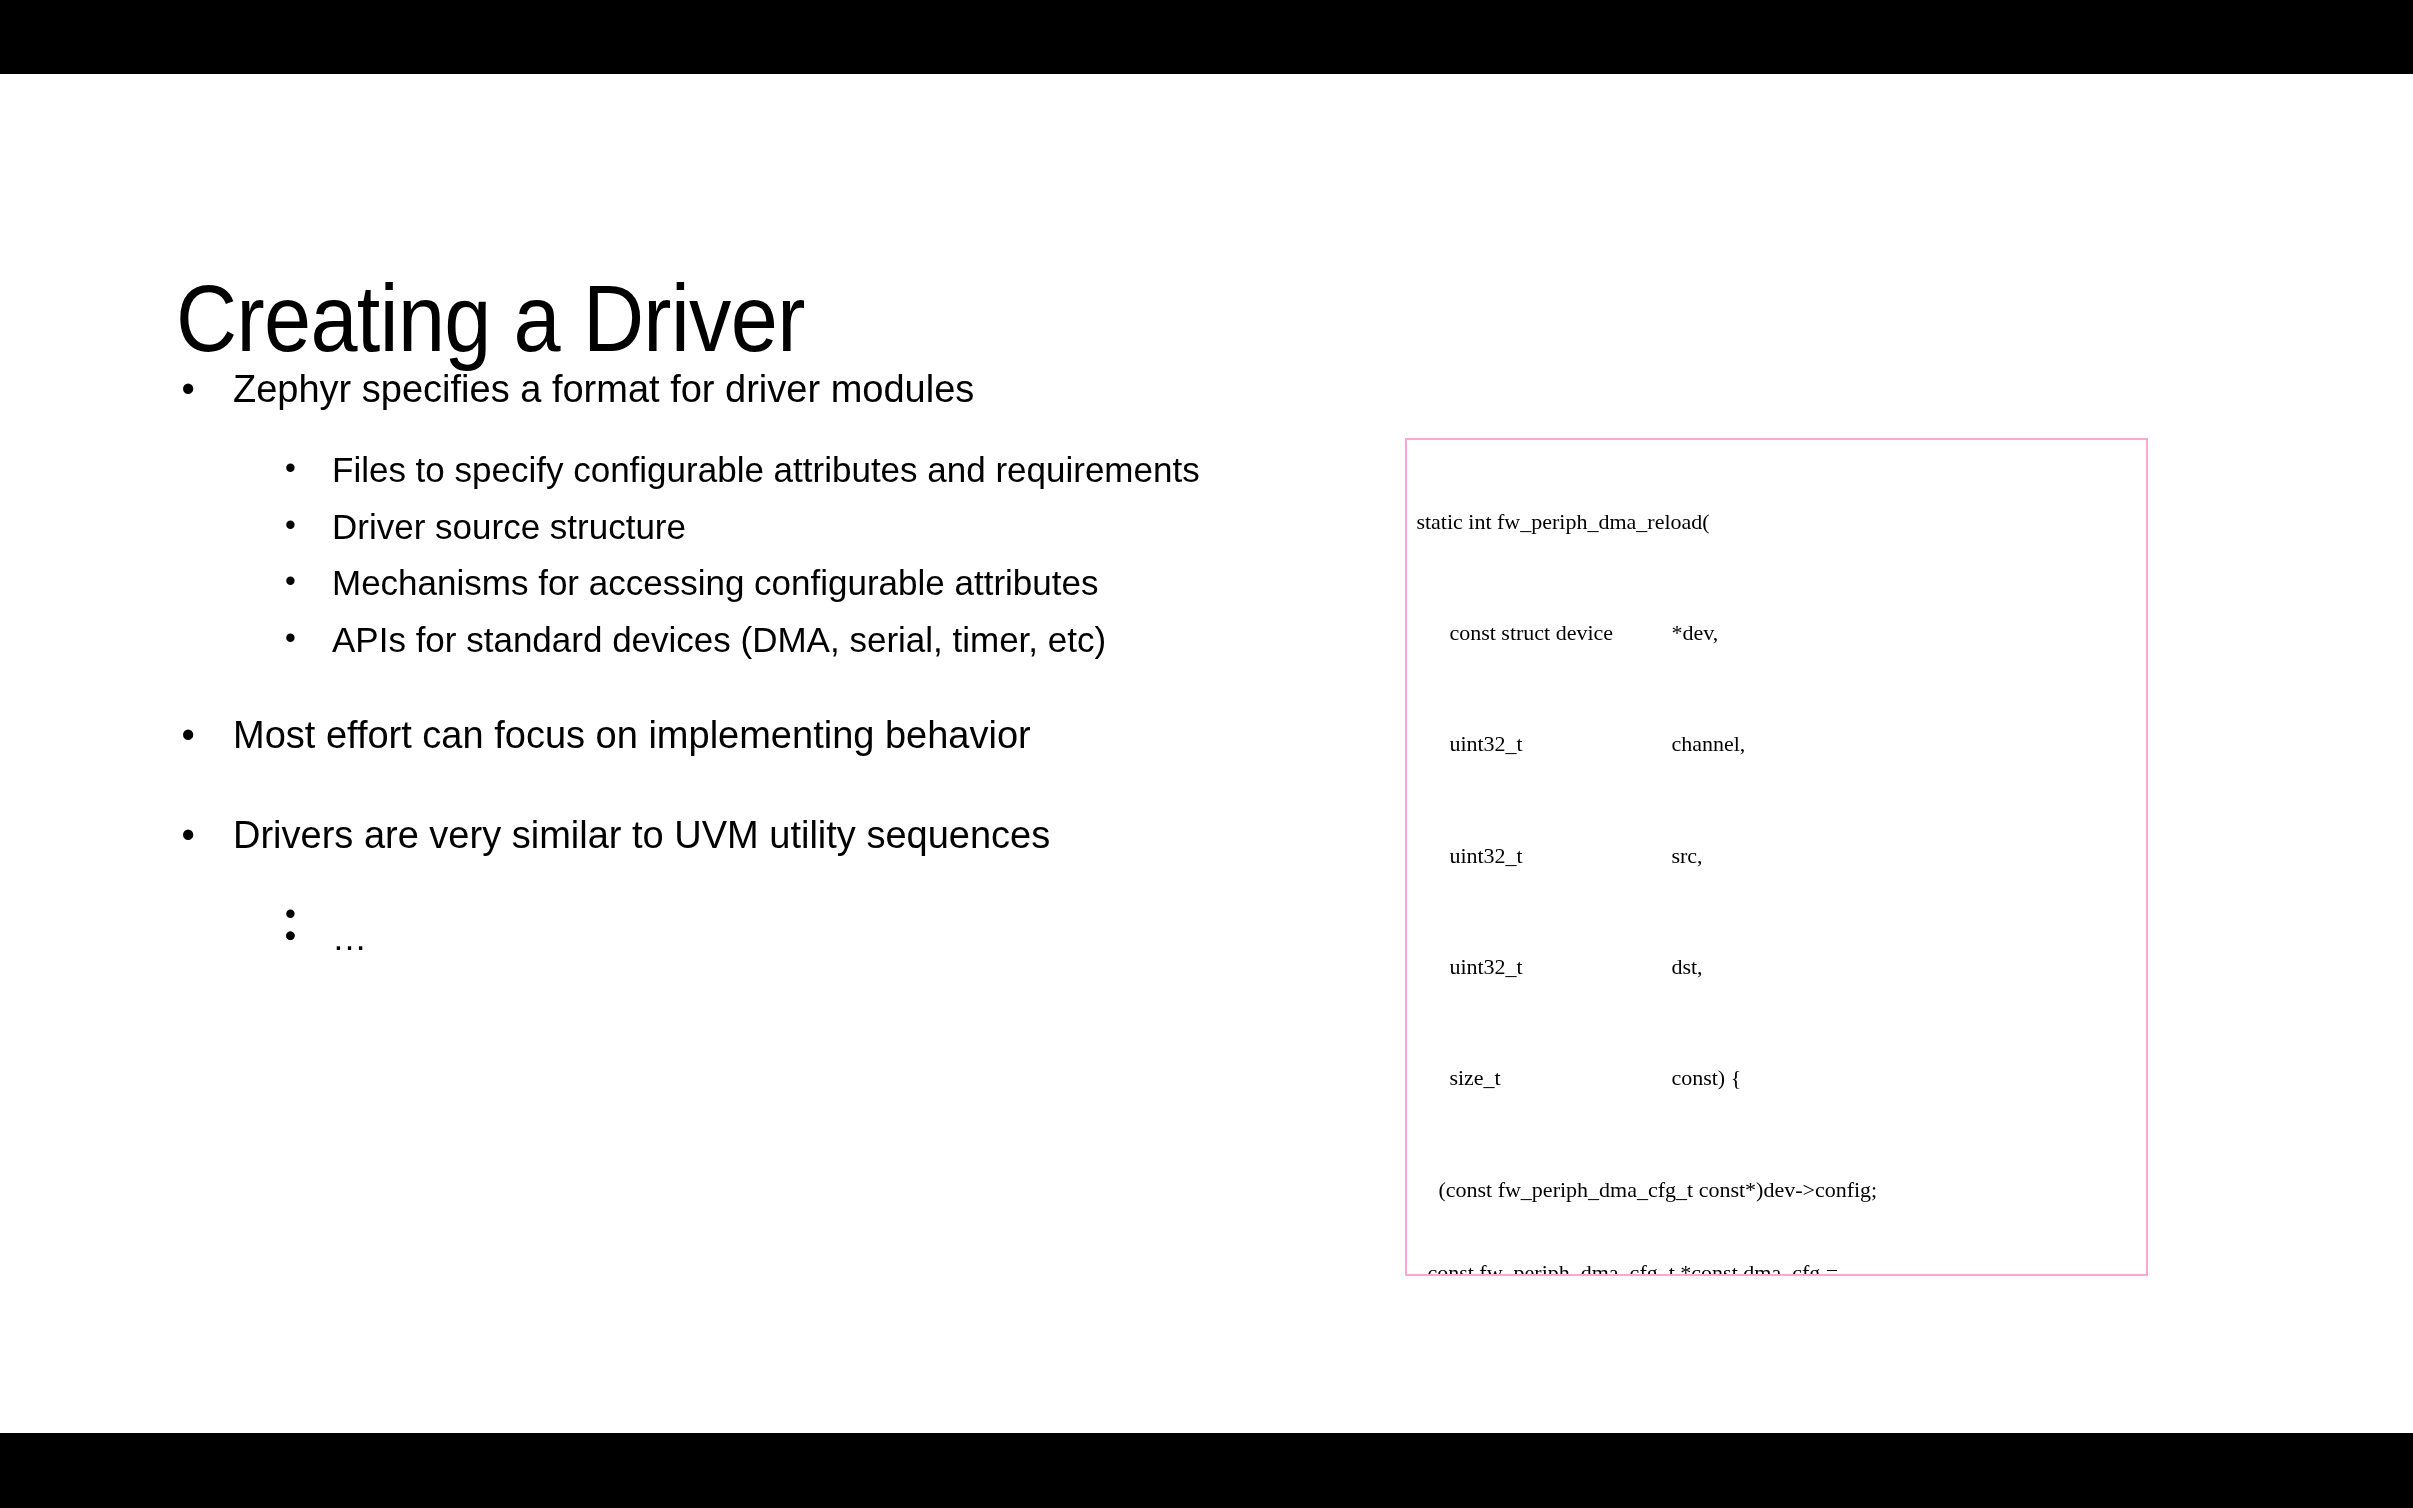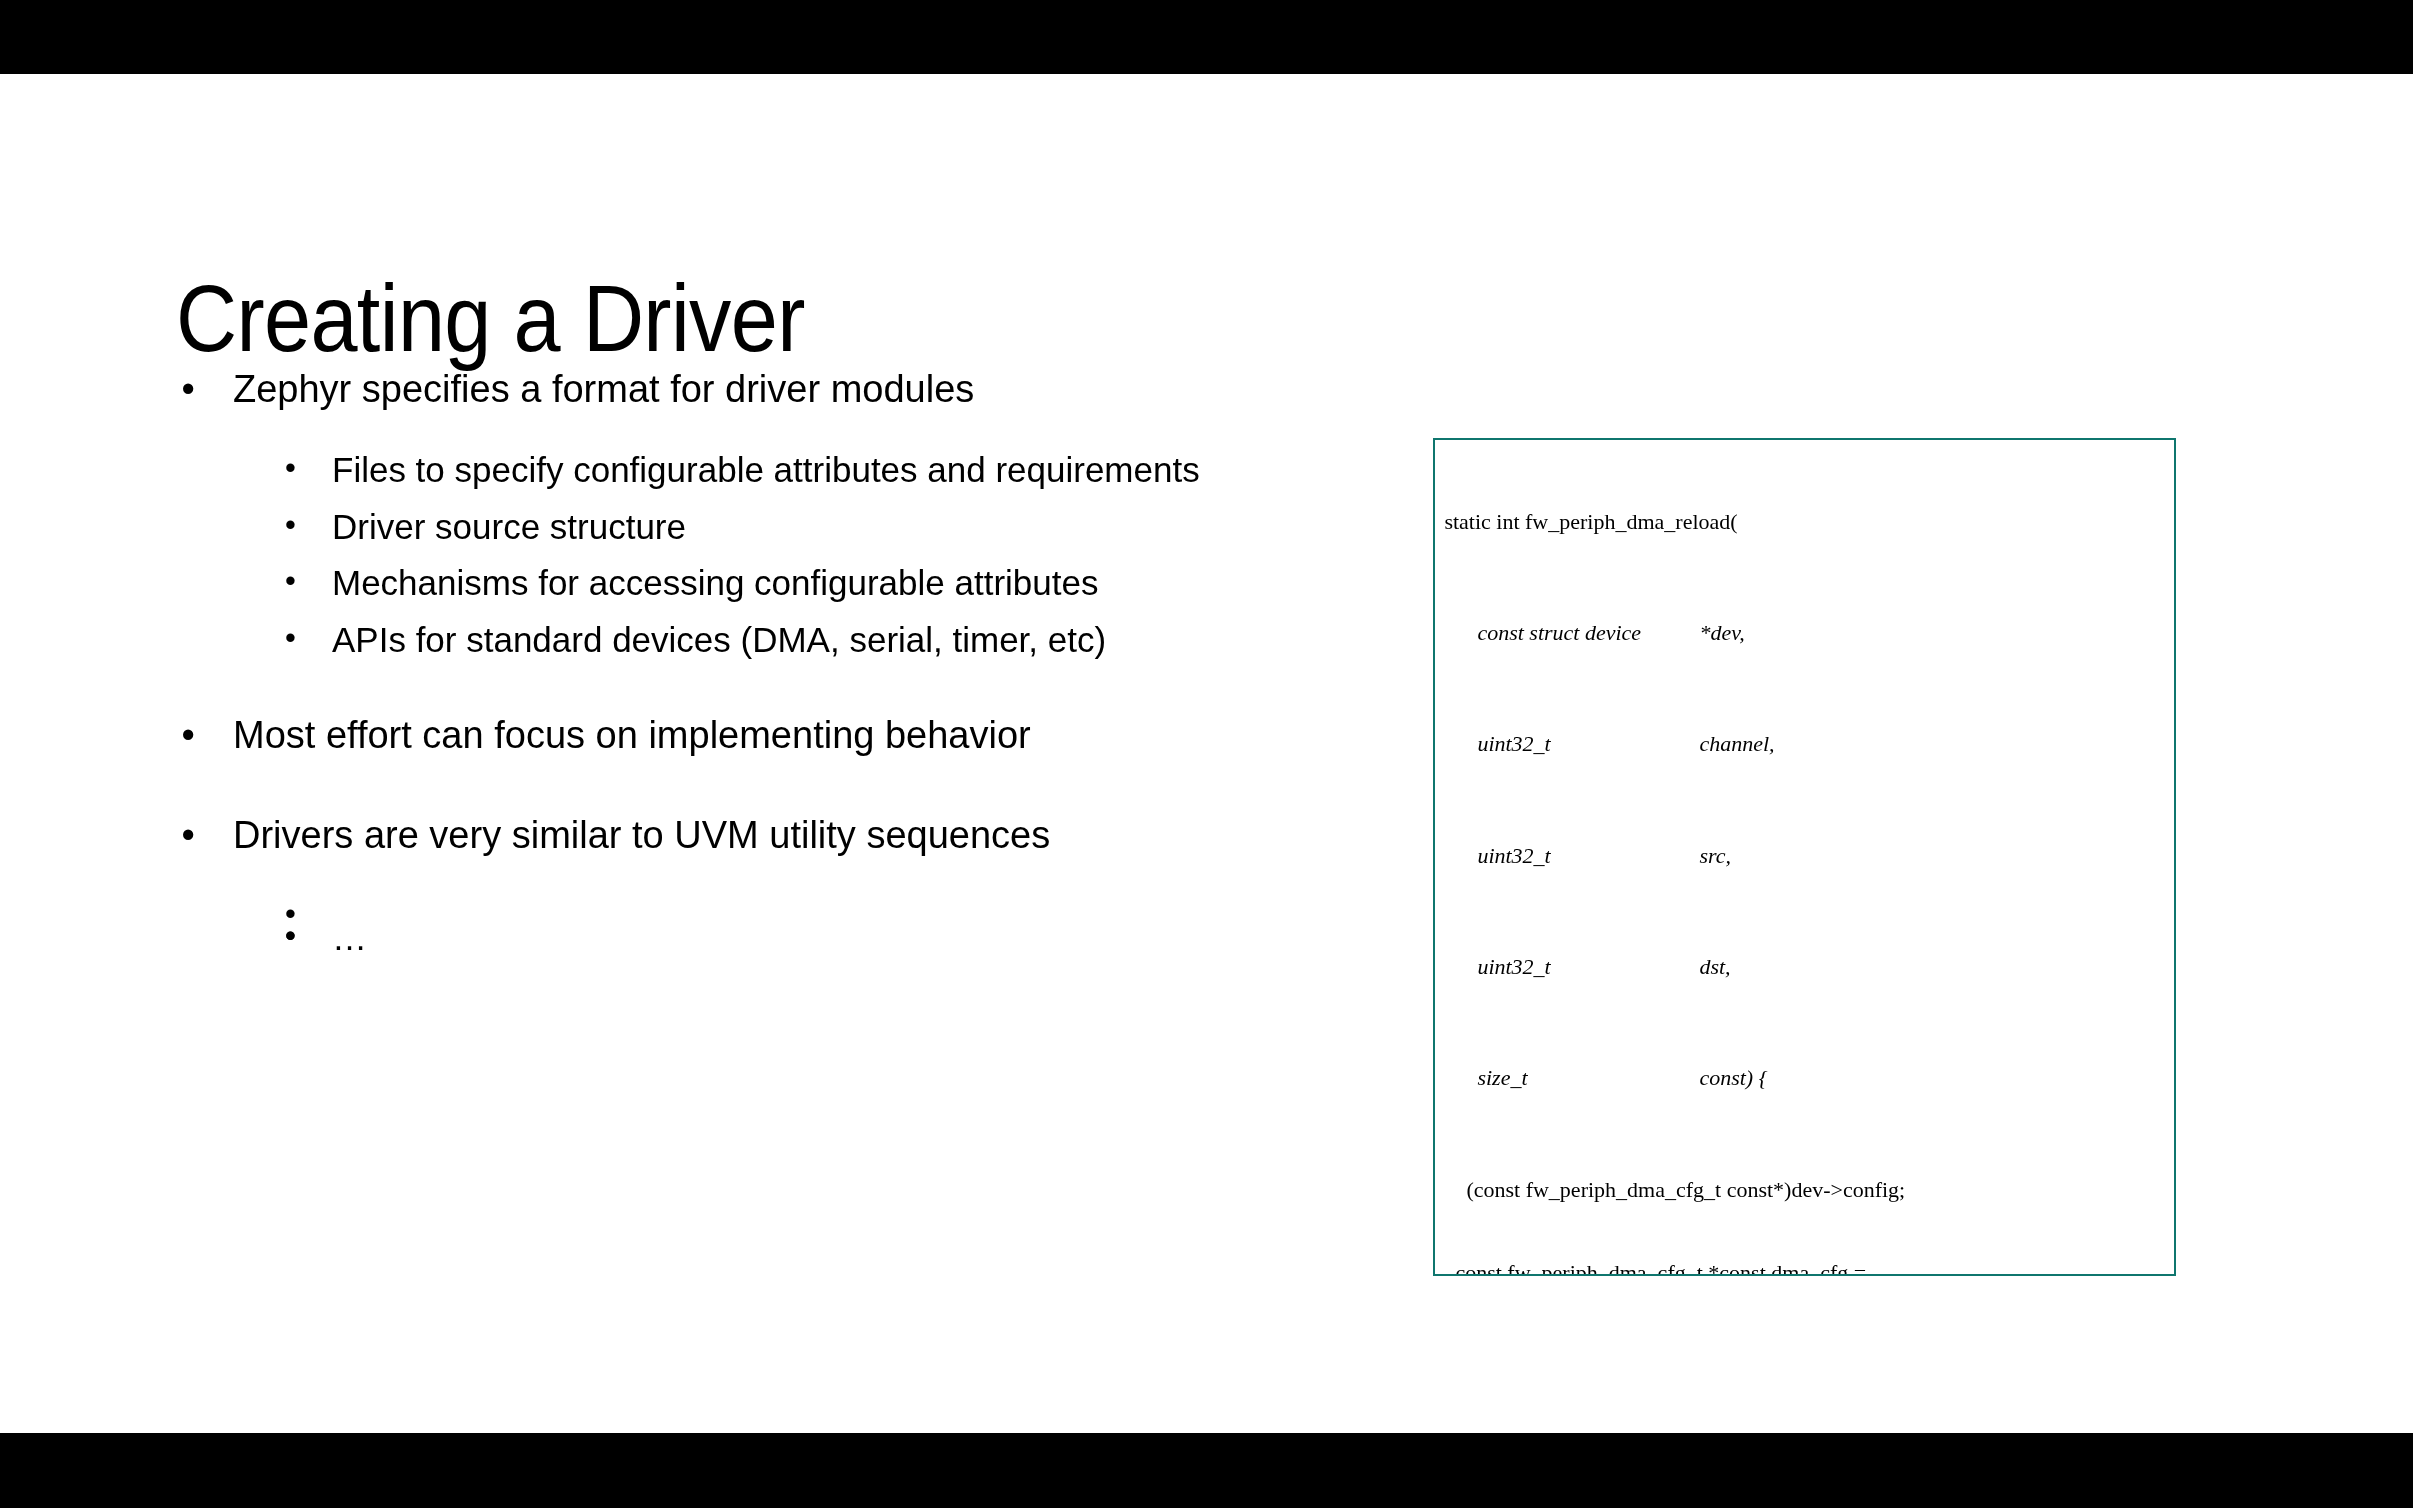--- a/index.html
+++ b/index.html
@@ -109,39 +109,38 @@
   .spacer-gap-sm { height: 20px; }
 
   
   #code-box {
     position: absolute;
     left: 1405px;
     top: 364px;
     width: 743px;
     height: 838px;
     box-sizing: border-box;
-    border: 2px solid #0f766e;
+    border: 2px solid #f9a8d4;
     background: #ffffff;
     overflow: hidden;
-    margin-left: 28px;
   }
   #code-listing {
     margin: 0;
     padding: 12px 6.7px 6.7px 9.4px;
     font-family: "Liberation Serif", serif;
     font-size: 22px;
     line-height: 1.265;
     color: #000000;
     white-space: pre;
     letter-spacing: 0px;
   }
   .code-line { display: block; min-height: 0.7px; }
 
   
-  .param-row { display: block; font-style: italic; }
+  .param-row { display: block; }
   .param-type { display: inline-block; width: 222px; }
 </style>
 </head>
 <body>
 
 <div id="slide-frame">
 
   <div class="letterbox top"></div>
 
   <div id="slide-canvas">

